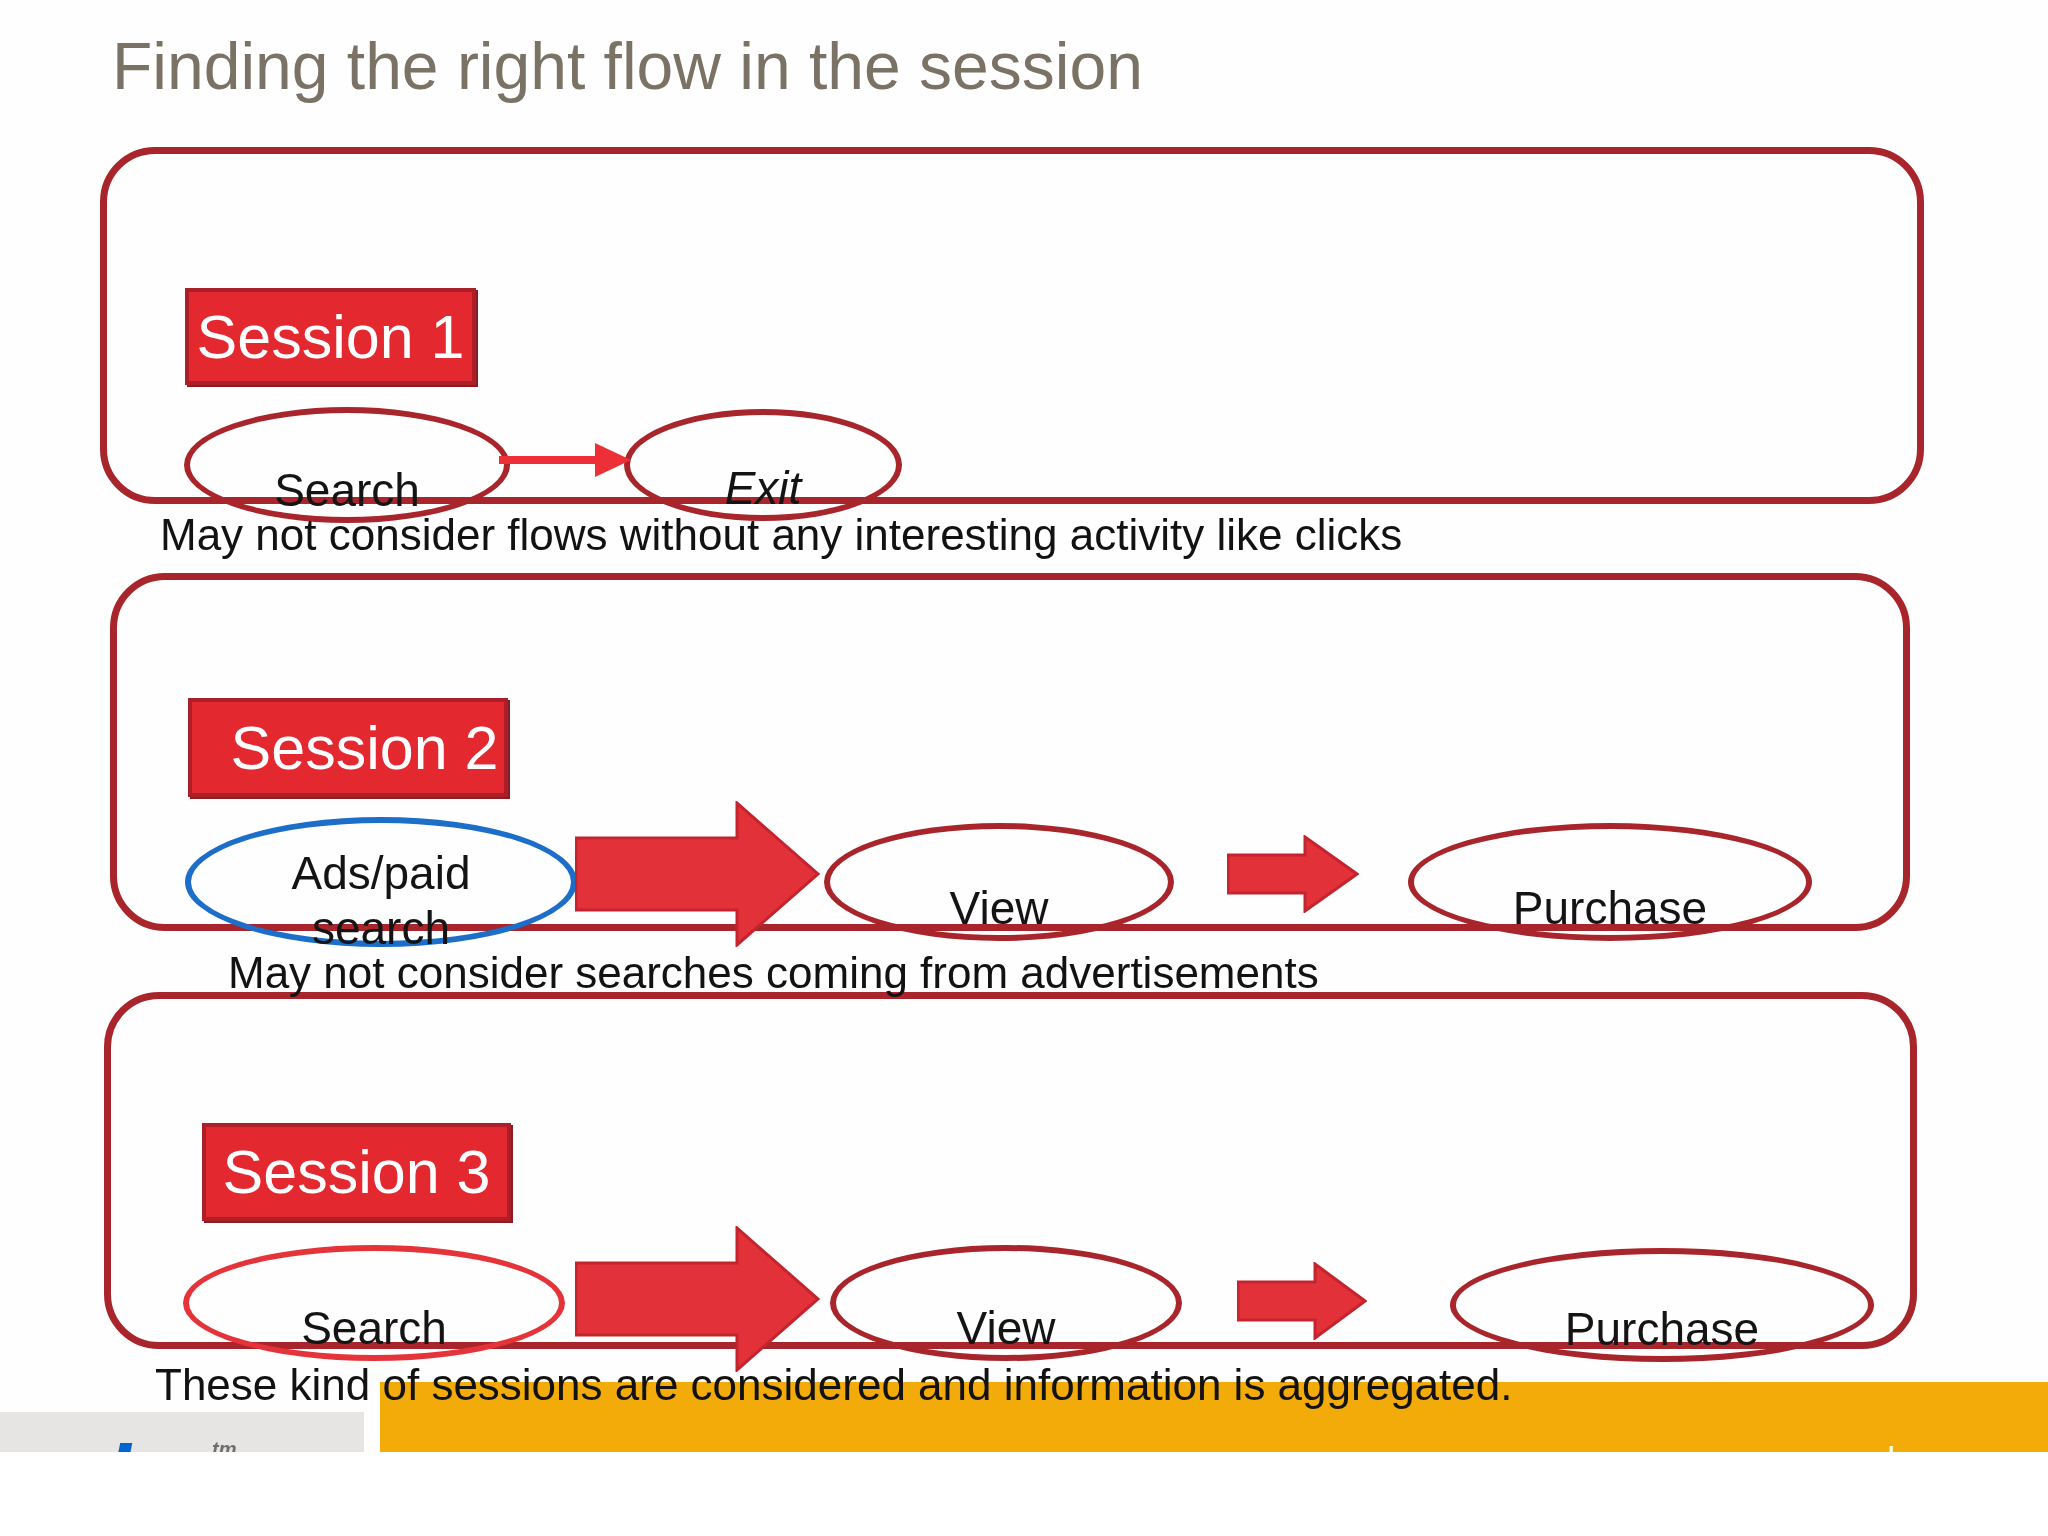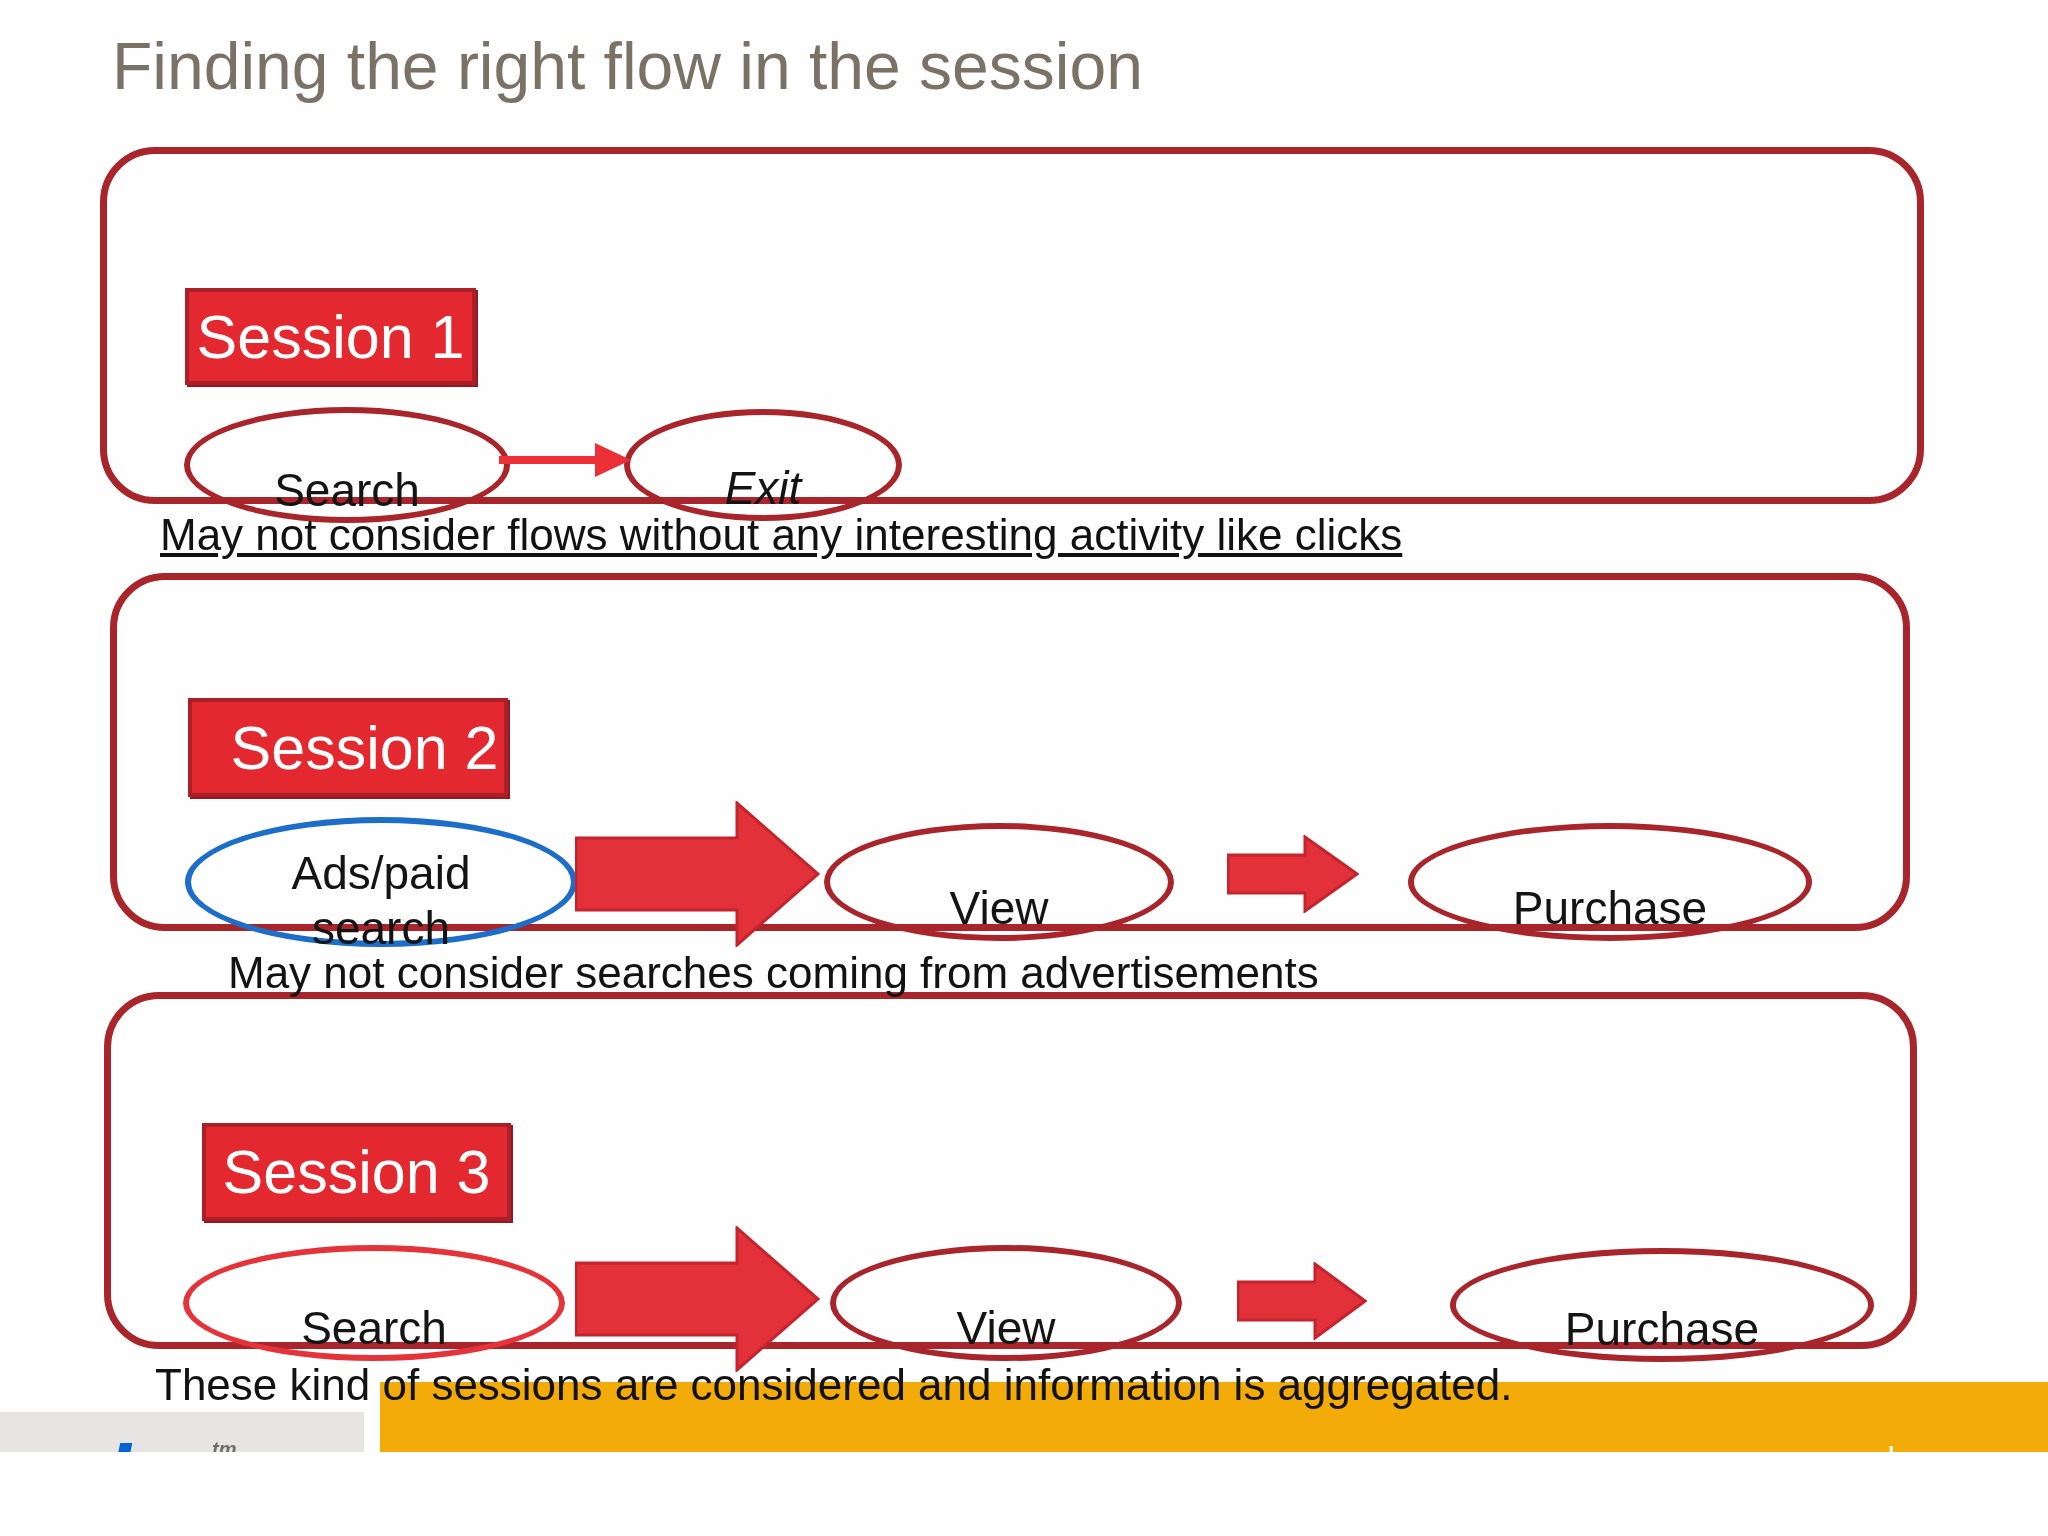--- a/index.html
+++ b/index.html
@@ -51,21 +51,21 @@
   <div class="ellipse dark" style="left:184px;top:407px;width:314px;height:104px;">
     <span>Search</span>
   </div>
   <svg class="arrow" style="left:497px;top:437px;" width="135" height="46">
     <line x1="2" y1="23" x2="102" y2="23" stroke="#ed3038" stroke-width="8"></line>
     <polygon points="98,6 134,23 98,40" fill="#ed3038"></polygon>
   </svg>
   <div class="ellipse dark" style="left:624px;top:409px;width:266px;height:100px;font-style:italic;">
     <span>Exit</span>
   </div>
-  <div class="caption" style="left:160px;top:510px;text-decoration:underline;">May not consider flows without any interesting activity like clicks</div>
+  <div class="caption" style="left:160px;top:510px;">May not consider flows without any interesting activity like clicks</div>
 
   <div class="container c2"></div>
   <div class="sbox s2">
     <span>Session 2</span>
   </div>
   <div class="ellipse blue" style="left:185px;top:817px;width:380px;height:118px;">
     <span class="ads-text">Ads/paid search</span>
   </div>
   <svg class="arrow" style="left:575px;top:801px;" width="246" height="146">
     <polygon points="1,37 162,37 162,2 243,73 162,144 162,109 1,109" fill="#e23139" stroke="#c4242e" stroke-width="3"></polygon>

